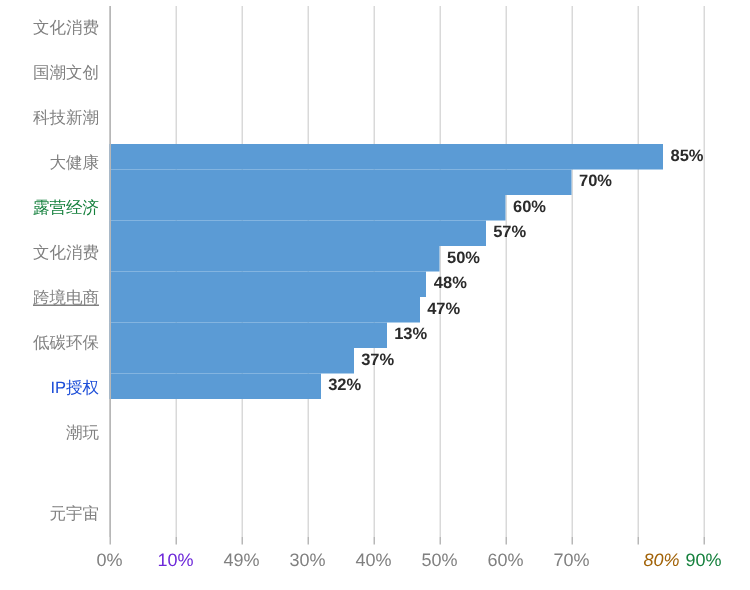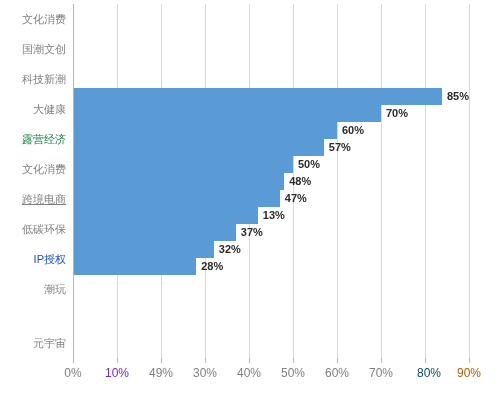--- a/index.html
+++ b/index.html
@@ -191,24 +191,20 @@
           <div class="bar" title="低碳环保 42%" style="width: 184.8px; background: rgb(91, 155, 213);"></div>
           <div class="bar-value" style="color: rgb(43, 43, 43);">13%</div>
         </div>
         <div class="row">
           <div class="bar" title="IP授权 37%" style="width: 162.8px; background: rgb(91, 155, 213);"></div>
           <div class="bar-value" style="color: rgb(43, 43, 43);">37%</div>
         </div>
         <div class="row">
           <div class="bar" title="潮玩 32%" style="width: 140.8px; background: rgb(91, 155, 213);"></div>
           <div class="bar-value" style="color: rgb(43, 43, 43);">32%</div>
-        </div>
-        <div class="row">
-          <div class="bar" title="元宇宙 28%" style="width: 123.2px; background: rgb(91, 155, 213);"></div>
-          <div class="bar-value" style="color: rgb(43, 43, 43);">28%</div>
         </div>
       </div>
   </div>
 
   <div class="axis-line-y"></div>
 
   <div class="x-axis" id="x-axis">
       <div class="tick-mark" style="left: 0px; background: rgb(183, 183, 183);"></div>
       <div class="tick-label" style="left: 0px; color: rgb(128, 128, 128);">0%</div>
       <div class="tick-mark" style="left: 44px; background: rgb(183, 183, 183);"></div>
@@ -219,18 +215,18 @@
       <div class="tick-label" style="left: 132px; color: rgb(128, 128, 128);">30%</div>
       <div class="tick-mark" style="left: 176px; background: rgb(183, 183, 183);"></div>
       <div class="tick-label" style="left: 176px; color: rgb(128, 128, 128);">40%</div>
       <div class="tick-mark" style="left: 220px; background: rgb(183, 183, 183);"></div>
       <div class="tick-label" style="left: 220px; color: rgb(128, 128, 128);">50%</div>
       <div class="tick-mark" style="left: 264px; background: rgb(183, 183, 183);"></div>
       <div class="tick-label" style="left: 264px; color: rgb(128, 128, 128);">60%</div>
       <div class="tick-mark" style="left: 308px; background: rgb(183, 183, 183);"></div>
       <div class="tick-label" style="left: 308px; color: rgb(128, 128, 128);">70%</div>
       <div class="tick-mark" style="left: 352px; background: rgb(183, 183, 183);"></div>
-      <div class="tick-label" style="left: 356px; color: #0c4a6e;">80%</div>
+      <div class="tick-label" style="left: 368px; color: #a16207; font-style: italic;">80%</div>
       <div class="tick-mark" style="left: 396px; background: rgb(183, 183, 183);"></div>
-      <div class="tick-label" style="left: 396px; color: #a16207;">90%</div>
+      <div class="tick-label" style="left: 396px; color: #15803d;">90%</div>
     </div>
 
 </div>
 
 </body></html>

